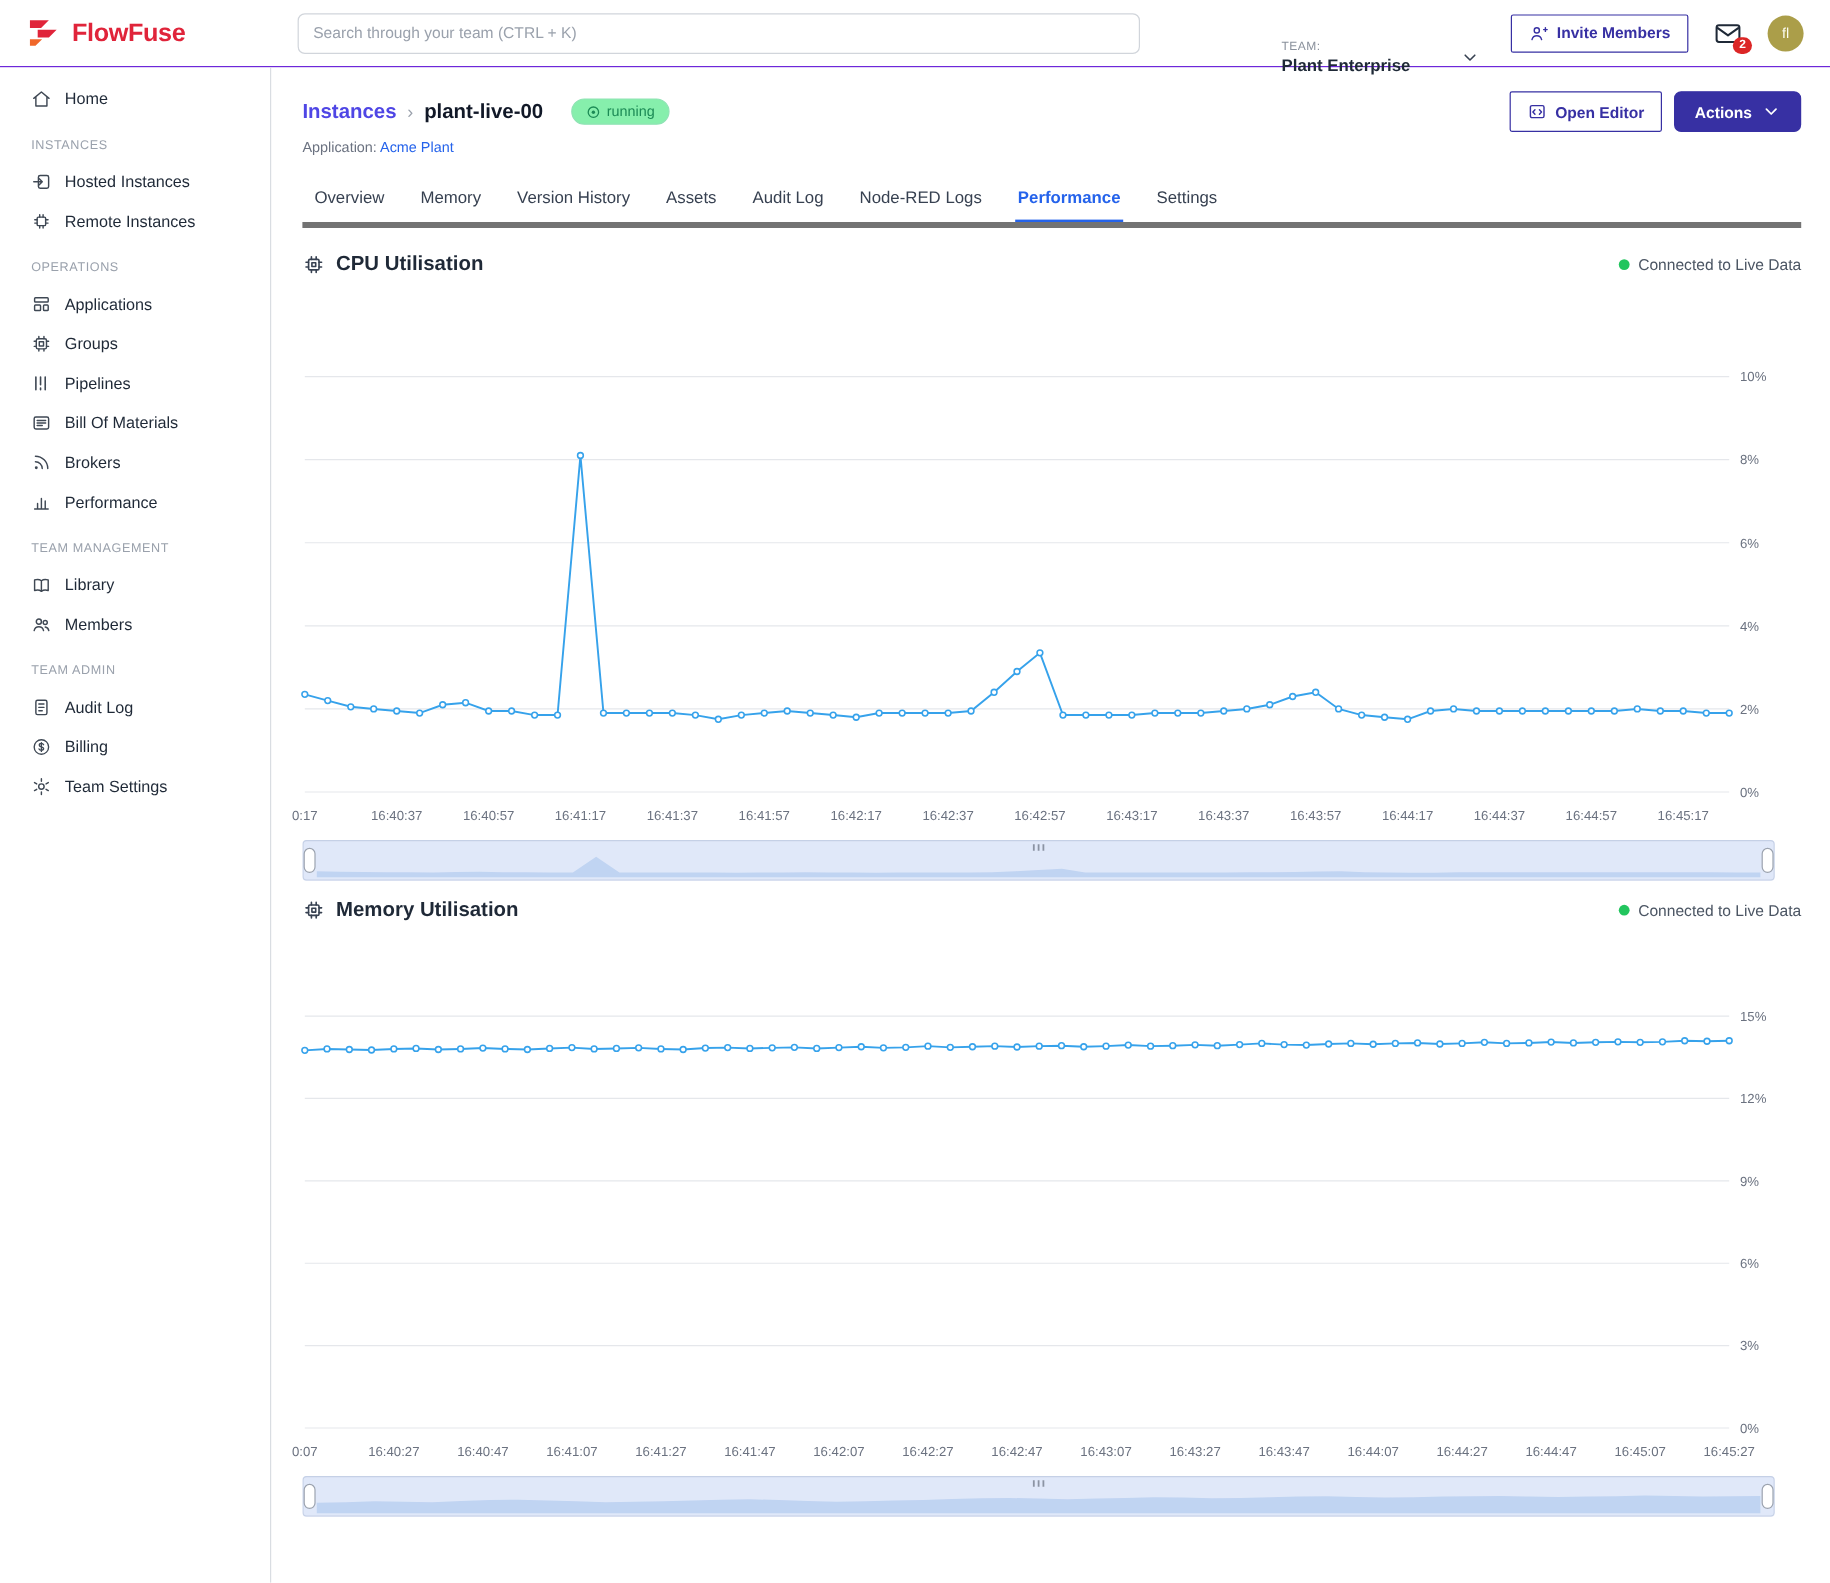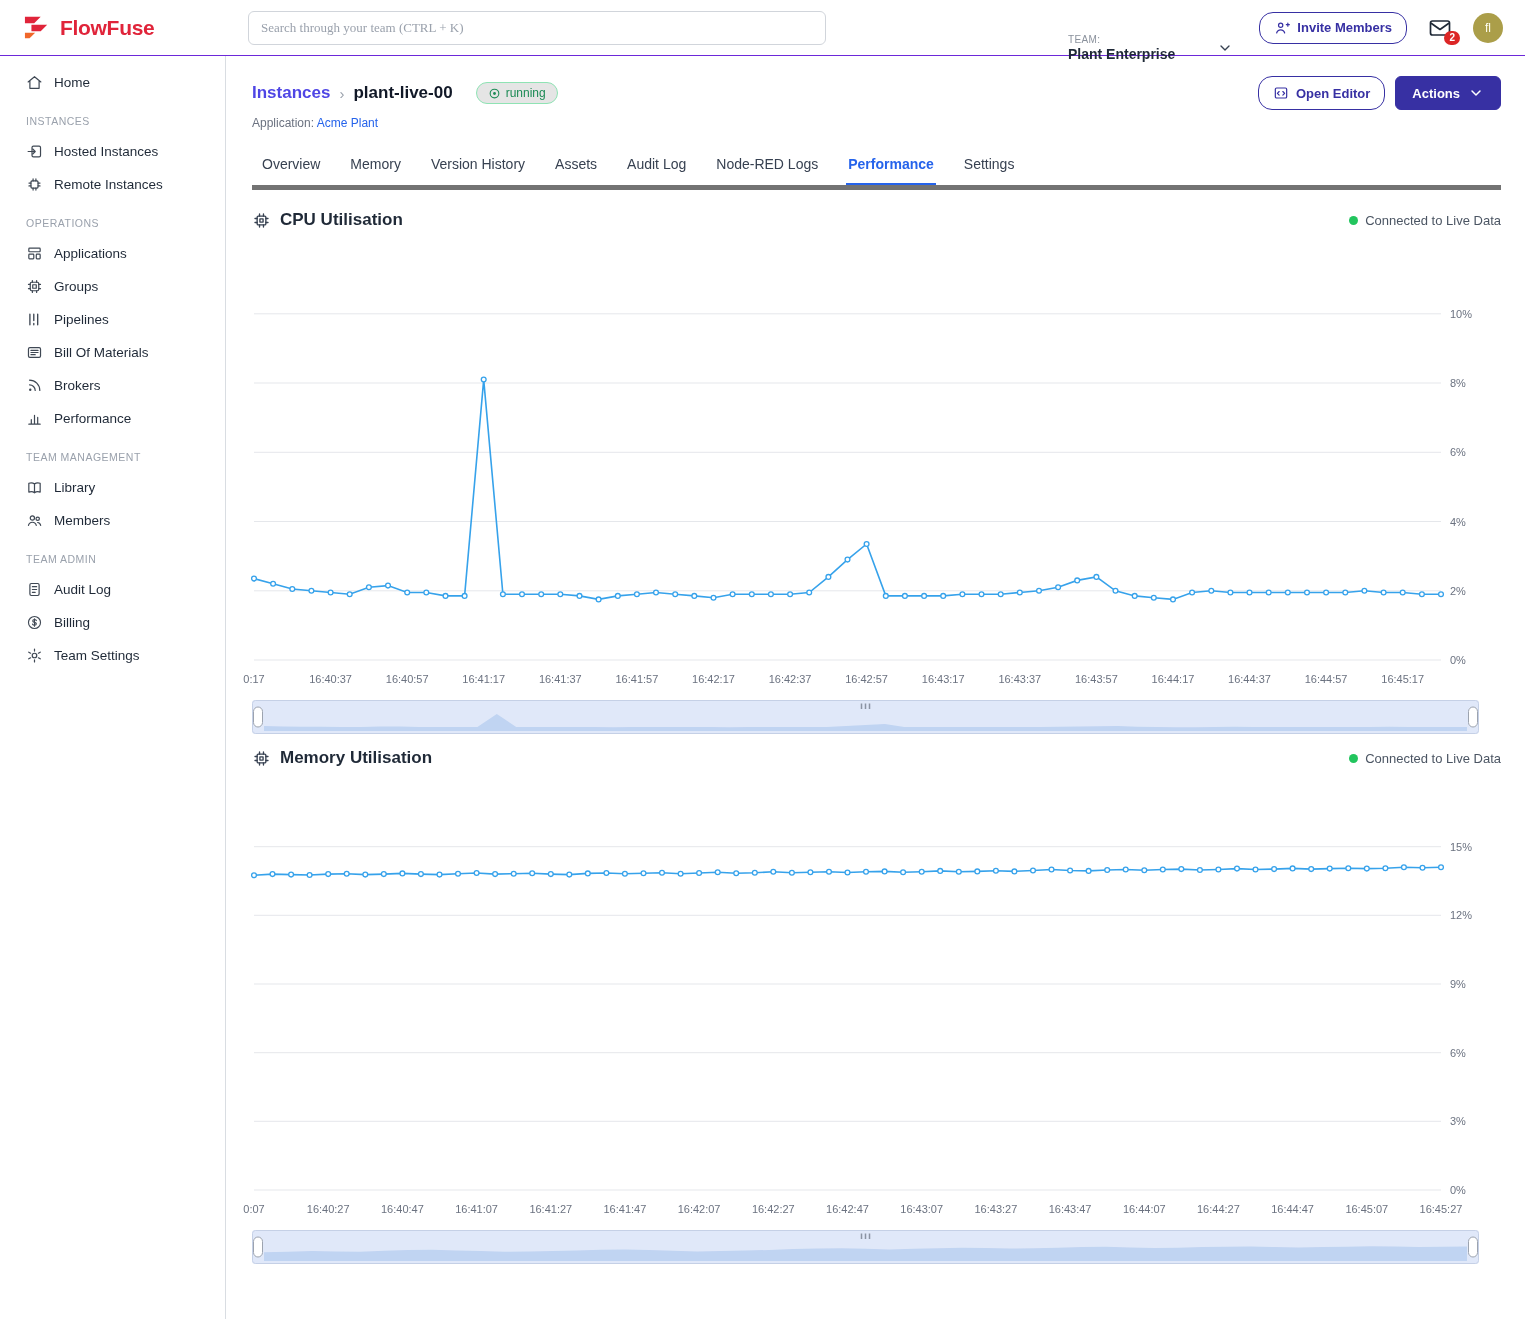--- a/index.html
+++ b/index.html
@@ -3,30 +3,30 @@
 <meta charset="utf-8">
 <style>
   * { margin:0; padding:0; box-sizing:border-box; }
   html,body { width:1525px; height:1319px; overflow:hidden; background:#fff;
     font-family:"Liberation Sans","DejaVu Sans",sans-serif; color:#1f2937; }
 
   
   .header { display:flex; align-items:center; height:56px; border-bottom:1px solid #6d28d9; padding-right:22px; }
   .logo { width:248px; display:flex; align-items:center; gap:8px; padding-left:22px; flex:0 0 auto; }
   .logo-text { font-size:21px; font-weight:bold; color:#e0243a; letter-spacing:-0.3px; }
-  .search-input { width:578px; height:34px; border:1px solid #d1d5db; border-radius:6px;
-    padding:0 12px; font-size:13px; color:#374151; outline:none; font-family:Liberation Serif, serif; }
+  .search-input { width:702px; height:34px; border:1px solid #d1d5db; border-radius:6px;
+    padding:0 12px; font-size:13px; color:#374151; outline:none; font-family:Liberation Sans, sans-serif; }
   .search-input::placeholder { color:#9aa1ac; }
   .header-right { margin-left:auto; display:flex; align-items:center; gap:20px; }
   .team-select { display:flex; align-items:center; gap:42px; cursor:pointer; padding:4px 6px;margin-top:40px; }
   .team-label { font-size:10px; color:#8a919c; letter-spacing:.4px; }
   .team-name { font-size:14px; font-weight:bold; color:#1f2937; margin-top:1px;text-align:center; }
   .chev { color:#374151; }
   .btn-outline { display:flex; align-items:center; gap:7px; border:1px solid #3730a3; background:#fff;
-    color:#3730a3; border-radius:14px; padding:7px 14px; font-size:13px; font-weight:bold; cursor:pointer; font-family:inherit; }
+    color:#3730a3; border-radius:2px; padding:7px 14px; font-size:13px; font-weight:bold; cursor:pointer; font-family:inherit; }
   .mail-wrap { position:relative; cursor:pointer; display:flex; }
   .mail-badge { position:absolute; right:-7px; bottom:-5px; background:#dc2626; color:#fff;
     font-size:10px; font-weight:bold; border-radius:8px; padding:1px 5px; line-height:12px; }
   .avatar { width:30px; height:30px; border-radius:50%; background:#ab9e49; color:#fdfdf2;
     display:flex; align-items:center; justify-content:center; font-size:12px; cursor:pointer; }
 
   
   .shell { display:flex; height:1263px; }
   .sidebar { width:226px; flex:0 0 auto; border-right:1px solid #d9dde2; padding-top:10px; }
   .main { flex:1; padding:20px 24px 0 26px; position:relative; }
@@ -38,21 +38,21 @@
     color:#1f2937; cursor:pointer; }
   .side-item .icn { width:17px; height:17px; color:#3f4854; flex:0 0 auto; display:flex; }
   .icn svg { width:100%; height:100%; }
 
   
   .crumb-row { display:flex; align-items:center; gap:9px; }
   .crumb-root { color:#4f46e5; font-size:17px; font-weight:bold; cursor:pointer; }
   .crumb-sep { color:#9aa1ac; font-size:15px; }
   .crumb-current { color:#111827; font-size:17px; font-weight:bold; }
   .badge-running { display:flex; align-items:center; gap:5px; margin-left:14px; border:1px solid #8fe3b4;
-    background:#e5e5e5; color:#1c8a55; font-size:12px; border-radius:999px; padding:3px 11px; }
+    background:#86efac; color:#1c8a55; font-size:12px; border-radius:999px; padding:3px 11px; }
   .badge-running .icn { width:13px; height:13px; display:flex; }
   .app-line { margin-top:6px; font-size:12px; color:#6b7280; }
   .app-link { color:#2563eb; cursor:pointer; }
   .head-actions { margin-left:auto; display:flex; gap:10px; }
   .btn-solid { display:flex; align-items:center; gap:8px; background:#3730a3; border:1px solid #3730a3;
     color:#fff; border-radius:6px; padding:8px 16px; font-size:13px; font-weight:bold; cursor:pointer; font-family:inherit; }
   .btn-outline .icn, .btn-solid .icn { width:16px; height:16px; display:flex; }
 
   
   .tabs { display:flex; gap:26px; margin-top:16px; border-bottom:5px solid #737373; padding-left:8px; }

